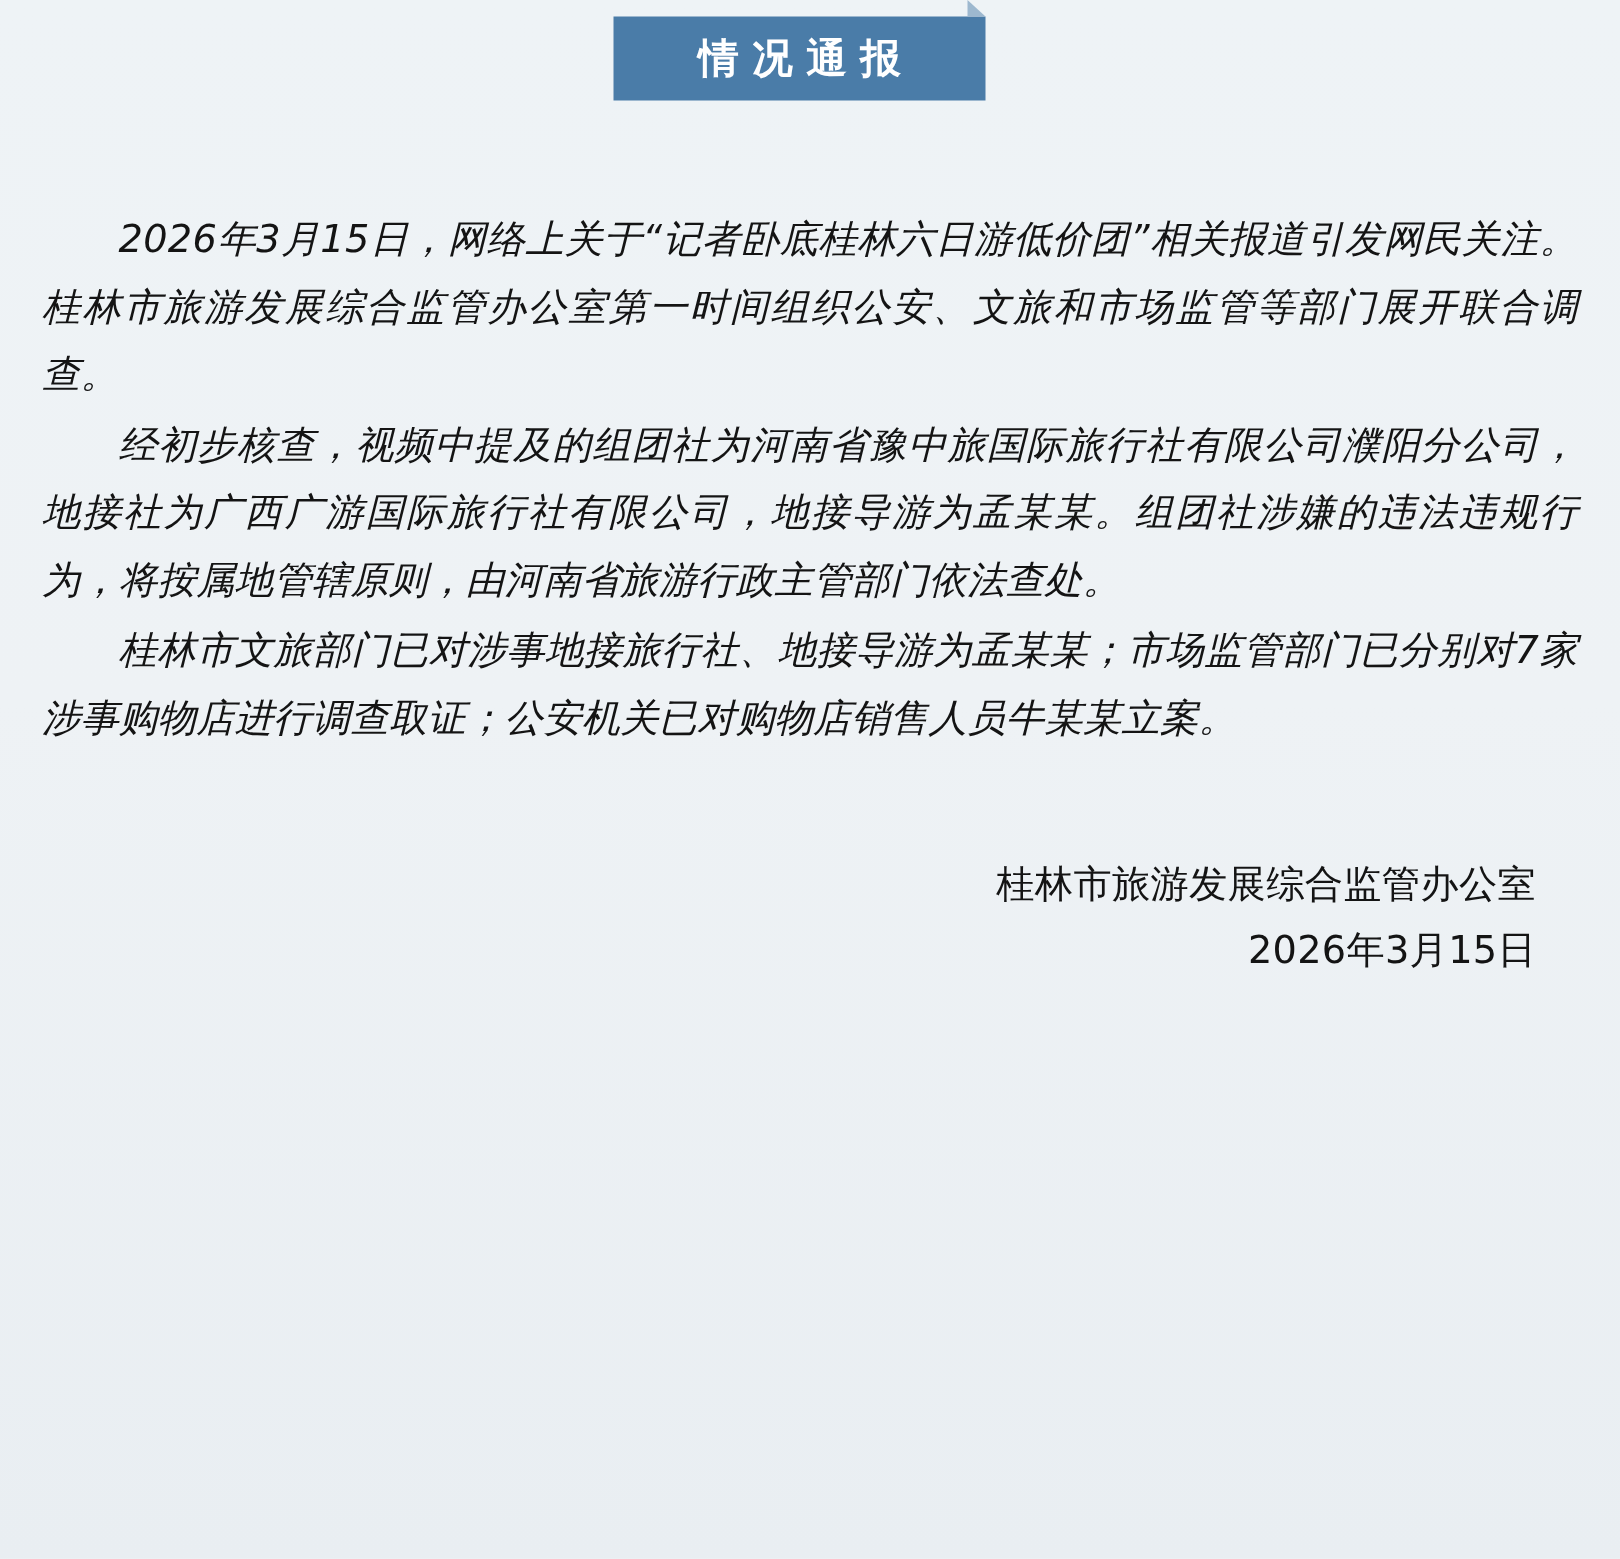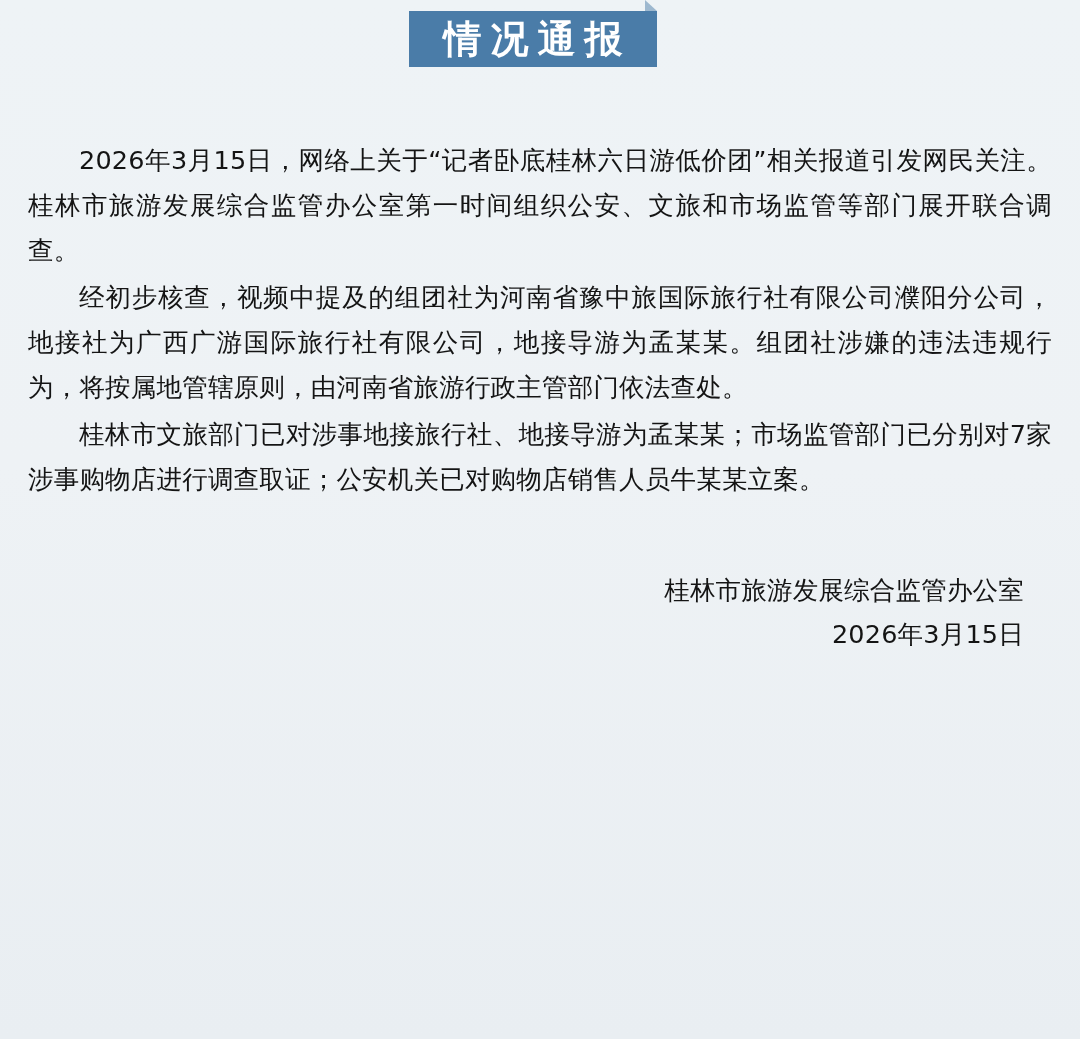--- a/index.html
+++ b/index.html
@@ -33,21 +33,21 @@
     top: 11px;
     width: 248px;
     height: 56px;
     background: #4a7ca8;
     display: flex;
     align-items: center;
     justify-content: center;
   }
   .banner-title {
     color: #ffffff;
-    font-size: 38px;
+    font-size: 27px;
     letter-spacing: 9px;
     text-indent: 9px;
     font-weight: 700;
     font-family: "DejaVu Sans", "Liberation Sans", sans-serif;
   }
   .banner-corner {
     position: absolute;
     left: 645px;
     top: 0px;
     width: 0;
@@ -63,20 +63,21 @@
   .para {
     font-size: 25.5px;
     line-height: 45px;
     text-align: justify;
     text-justify: inter-ideograph;
     text-indent: 2em;
     margin: 0 0 2px 0;
     color: #141414;
     letter-spacing: 0.2px;
     font-family: "DejaVu Sans", "Liberation Sans", sans-serif;
+    font-style: italic;
   }
 
   
   .signature {
     margin-top: 66px;
     padding-right: 28px;
     text-align: right;
   }
   .signature div {
     font-size: 25.5px;

